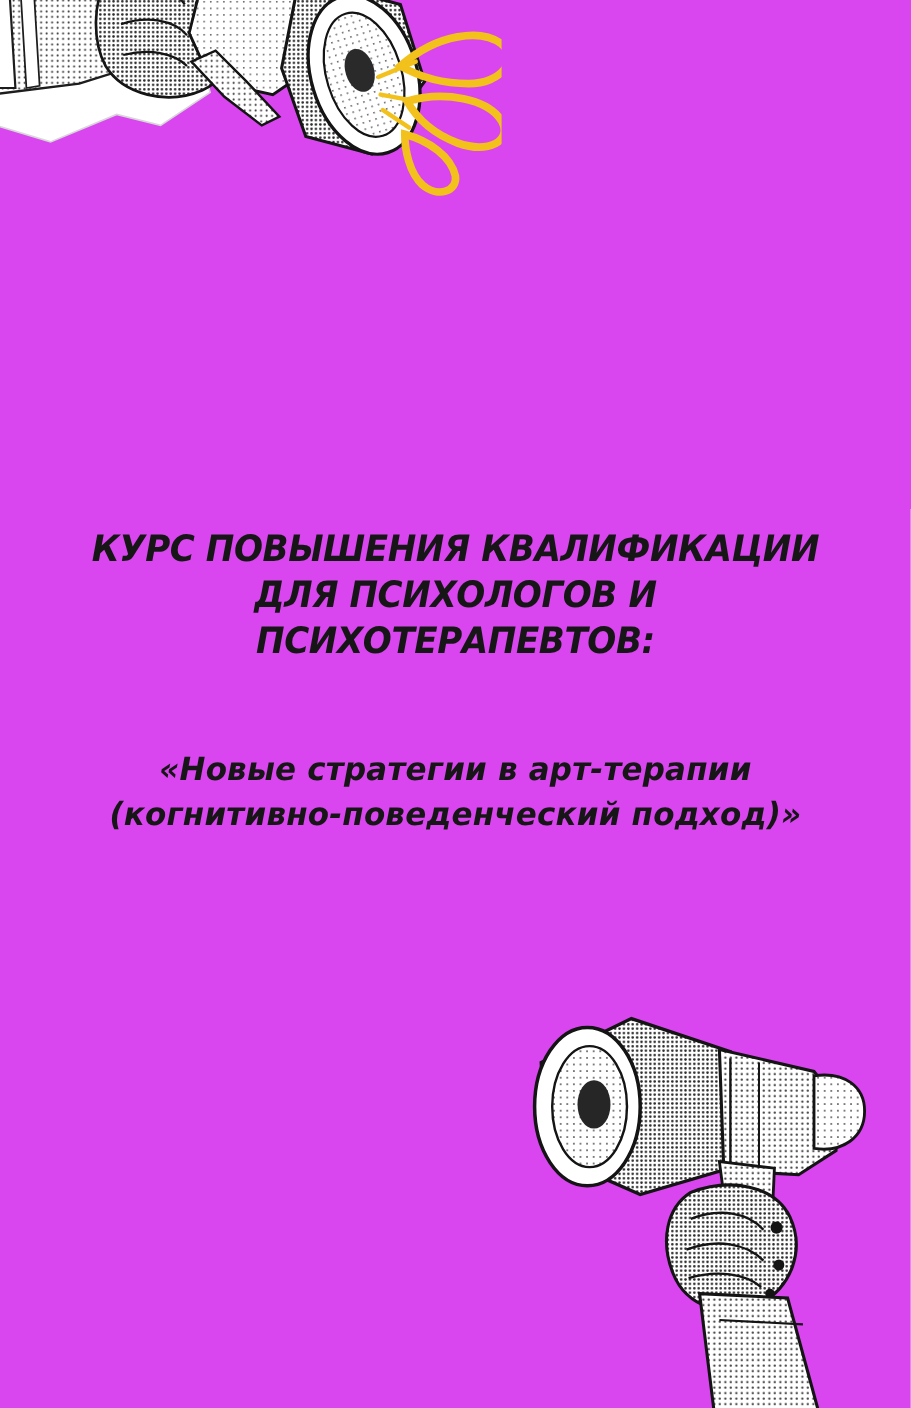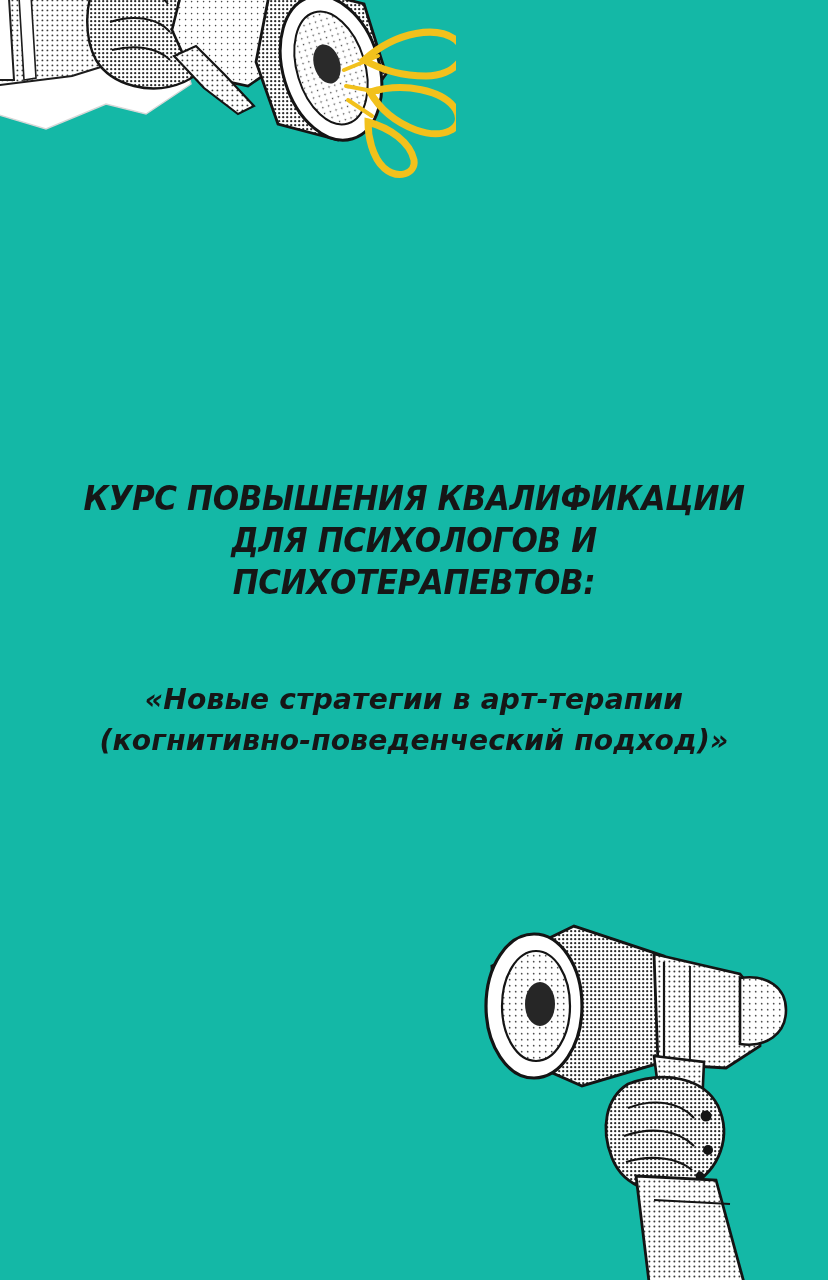--- a/index.html
+++ b/index.html
@@ -12,21 +12,21 @@
     height: 1280px;
     position: relative;
     overflow: hidden;
     font-family: "Liberation Sans", sans-serif;
     color: #1a1a1a;
   }
 
   .poster {
     position: absolute;
     inset: 0;
-    background: #14b8a6;
+    background: #d946ef;
   }
 
   
   .megaphone-top {
     position: absolute;
     left: -14px;
     top: -36px;
     width: 470px;
     height: 240px;
     pointer-events: none;

